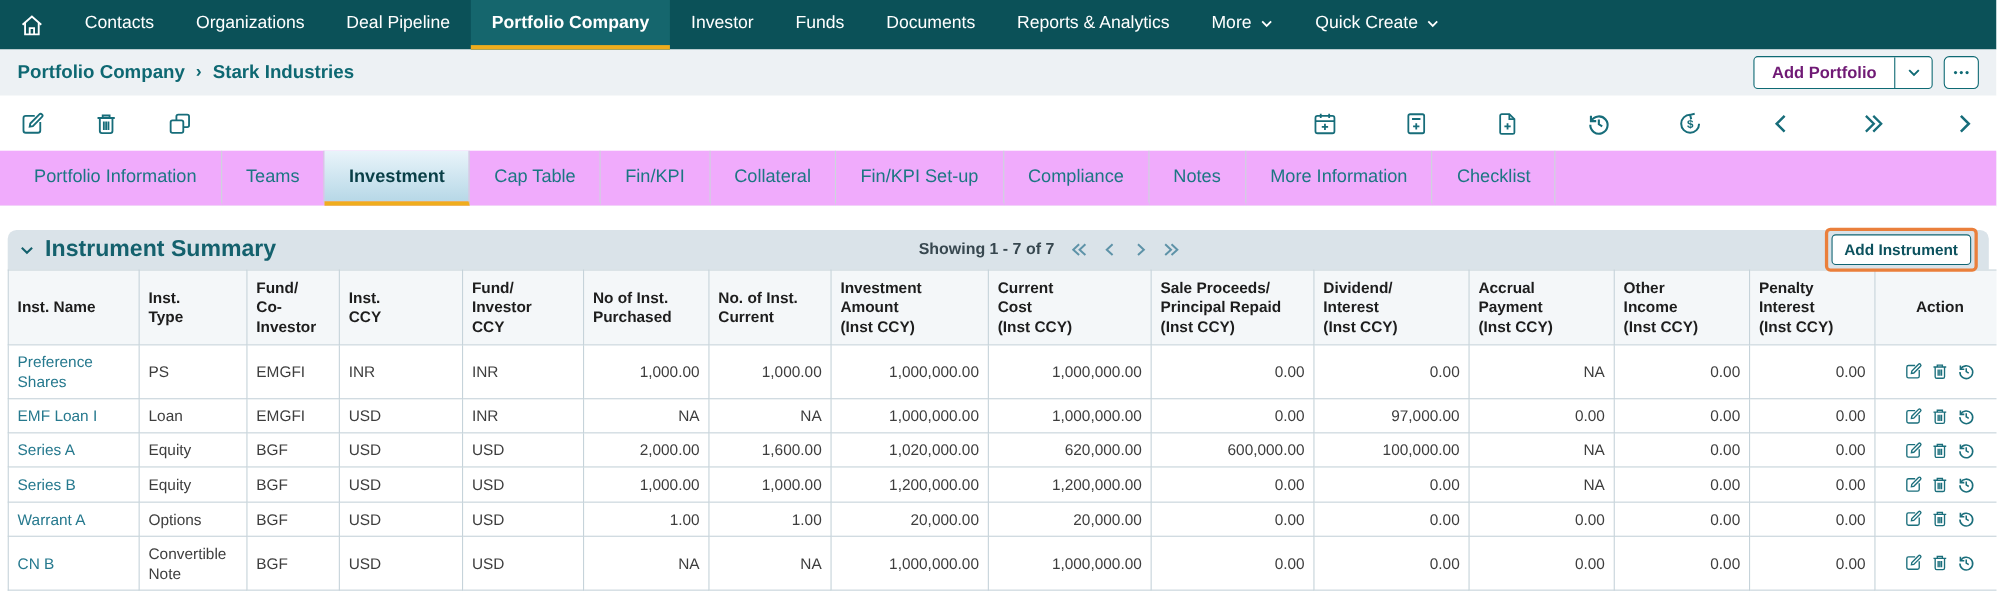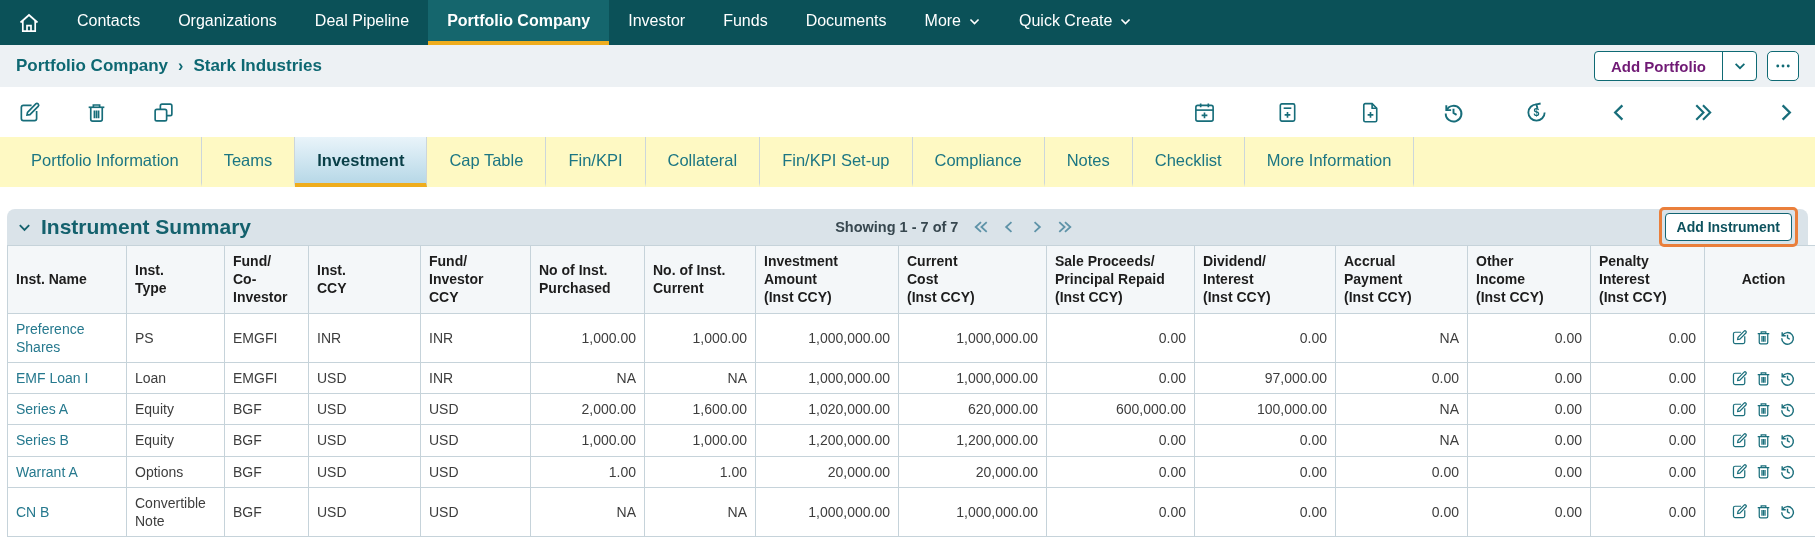--- a/index.html
+++ b/index.html
@@ -38,21 +38,21 @@
 
   
   .toolbar { height:50px; background:#fff; display:flex; align-items:center; padding:0 18px; }
   .tool-group { display:flex; align-items:center; }
   .tool-group.left { gap:44px; }
   .tool-group.right { gap:60px; margin-left:auto; }
   .tool-btn { background:none; border:none; padding:0; color:#176d7a; cursor:pointer; display:flex; }
   .tool-btn .icon { width:23px; height:23px; }
 
   
-  .tabsrow { height:50px; background:#fef9c3; display:flex; align-items:stretch; padding-left:8px; box-shadow:0 1px 0 #e4e9ec; }
+  .tabsrow { height:50px; background:#f0abfc; display:flex; align-items:stretch; padding-left:8px; box-shadow:0 1px 0 #e4e9ec; }
   .tab { display:flex; align-items:center; padding:0 22px; font-size:16.5px; color:#1c7683; cursor:pointer;
          border-right:1px solid #ccd6db; border-bottom:4px solid transparent; white-space:nowrap; }
   .tab:first-child { border-left:1px solid transparent; }
   .tab.active { background:linear-gradient(#e9f4fa, #b7d8e7); color:#093f47; font-weight:bold; border-bottom-color:#efad1d; }
 
   .gap { height:22px; background:#fff; }
 
   
   .section-bar { height:36px; margin:0 7px; background:#dae3e9; border-radius:8px 8px 0 0;
                  display:flex; align-items:center; padding:0 10px; }
@@ -111,20 +111,23 @@
       <div class="nav-item">
         <span>Investor</span>
       </div>
       <div class="nav-item">
         <span>Funds</span>
       </div>
       <div class="nav-item">
         <span>Documents</span>
       </div>
       <div class="nav-item">
+        <span>Reports &amp; Analytics</span>
+      </div>
+      <div class="nav-item">
         <span>More</span>
         <span class="icon">
           <svg viewBox="0 0 16 16" fill="none" stroke="currentColor" stroke-width="2">
             <path d="M3 5.5l5 5 5-5"></path>
           </svg>
         </span>
       </div>
       <div class="nav-item">
         <span>Quick Create</span>
         <span class="icon">
@@ -288,24 +291,24 @@
     <div class="tab">
       <span>Fin/KPI Set-up</span>
     </div>
     <div class="tab">
       <span>Compliance</span>
     </div>
     <div class="tab">
       <span>Notes</span>
     </div>
     <div class="tab">
+      <span>More Information</span>
+    </div>
+    <div class="tab">
       <span>Checklist</span>
-    </div>
-    <div class="tab">
-      <span>More Information</span>
     </div>
   </div>
 
 <div class="gap"></div>
 
 <div class="section-bar">
   <div class="sec-left">
     <span class="icon sec-chev">
         <svg viewBox="0 0 16 16" fill="none" stroke="currentColor" stroke-width="2">
           <path d="M3 5.5l5 5 5-5"></path>

